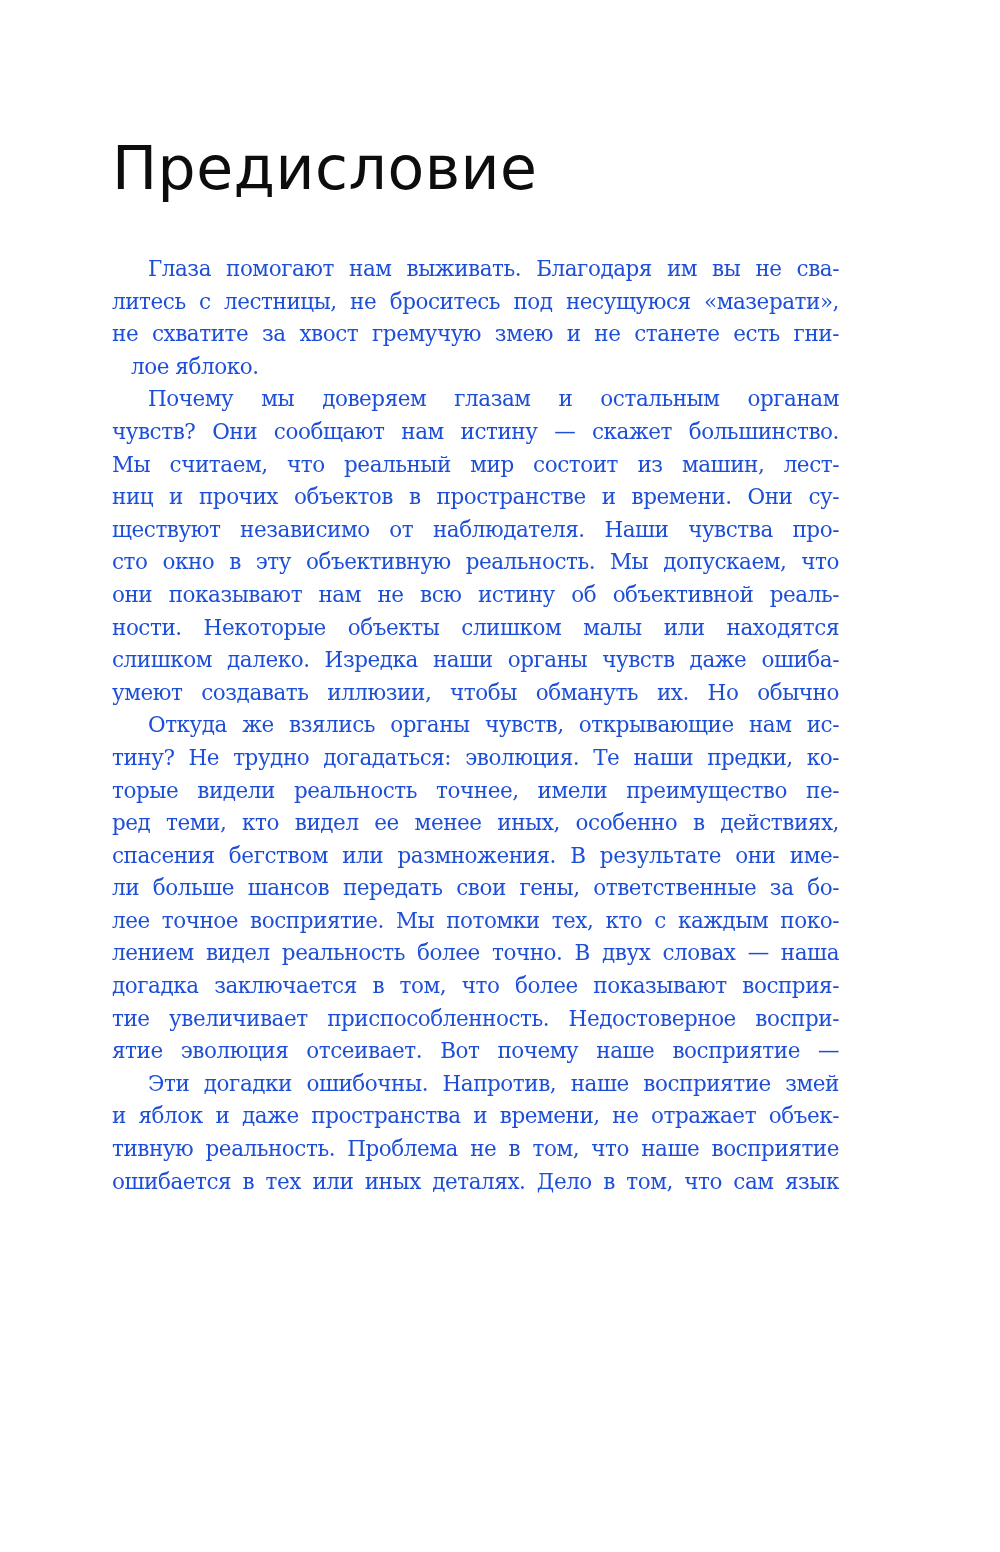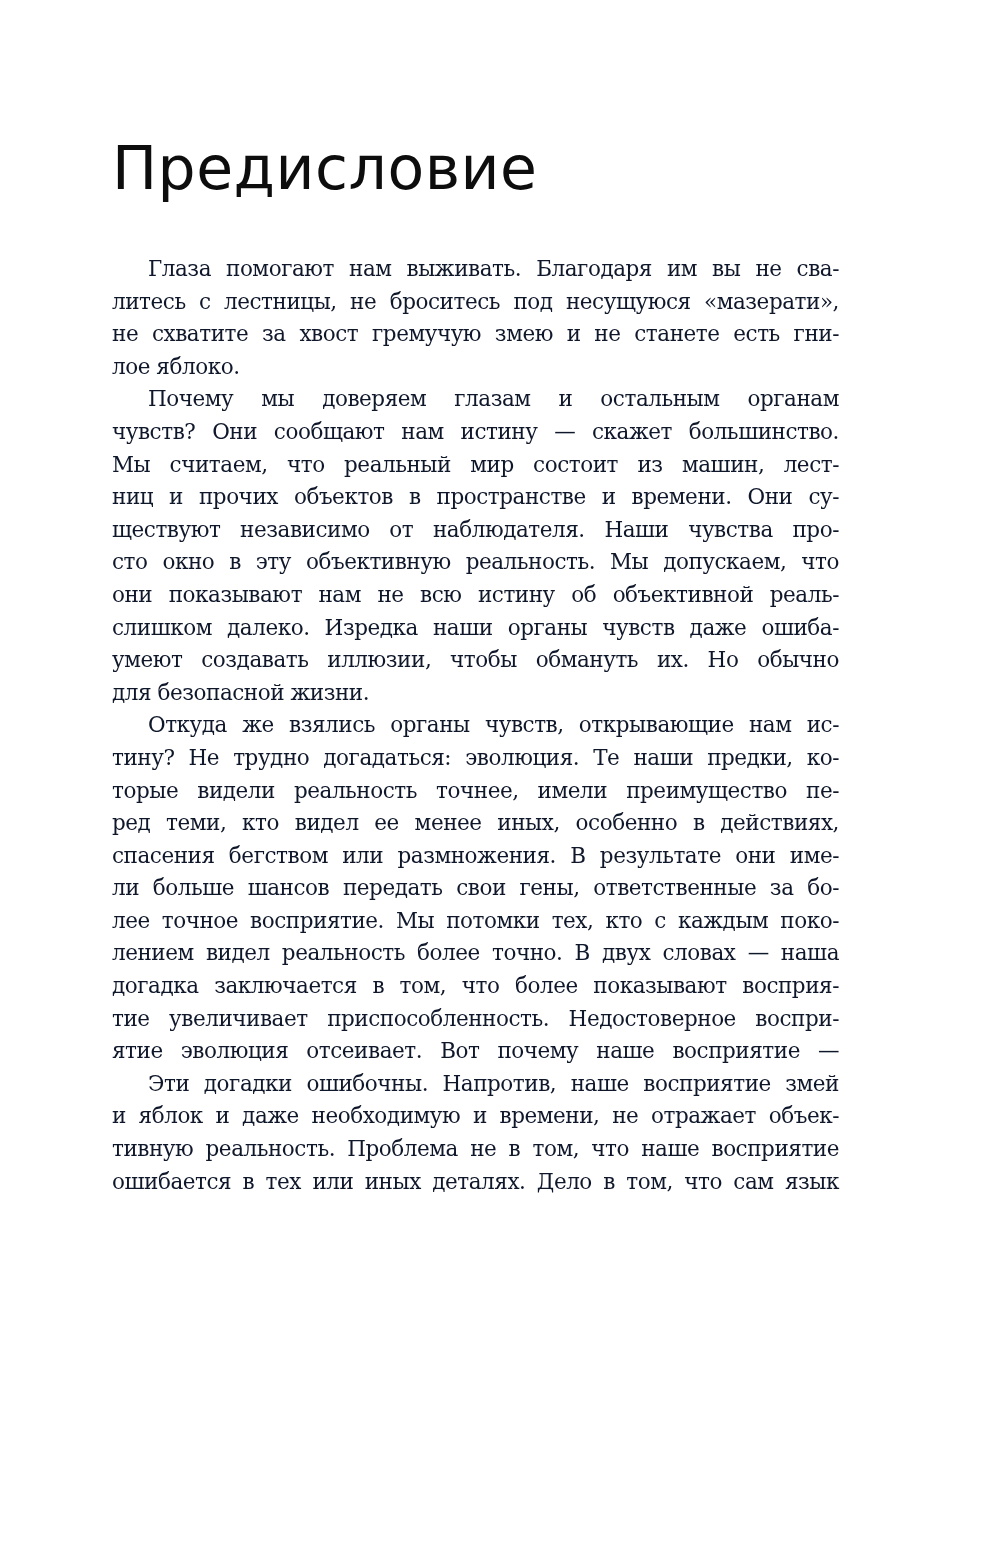--- a/index.html
+++ b/index.html
@@ -39,31 +39,32 @@
       left: 0;
       top: 253px;
       width: 727px;
     }
     .line {
       display: block;
       height: 32.6px;
       line-height: 32.6px;
       font-family: "DejaVu Serif", serif;
       font-size: 21.5px;
-      color: #0f172a;
+      color: #1d4ed8;
       white-space: nowrap;
       text-align: justify;
       text-align-last: justify;
       letter-spacing: -0.45px;
     }
     .line.indent {
       padding-left: 36px;
     }
     .line.last {
       text-align-last: left;
+      margin-left: 19px;
     }
   </style>
 </head>
 <body>
 
 <div class="page">
   <h1 class="chapter-title">Предисловие</h1>
 
   <div class="body-text">
 
@@ -75,39 +76,39 @@
     </div>
 
     <div>
       <span class="line indent">Почему мы доверяем глазам и остальным органам</span>
       <span class="line">чувств? Они сообщают нам истину — скажет большинство.</span>
       <span class="line">Мы считаем, что реальный мир состоит из машин, лест-</span>
       <span class="line">ниц и прочих объектов в пространстве и времени. Они су-</span>
       <span class="line">ществуют независимо от наблюдателя. Наши чувства про-</span>
       <span class="line">сто окно в эту объективную реальность. Мы допускаем, что</span>
       <span class="line">они показывают нам не всю истину об объективной реаль-</span>
+      <span class="line">ности. Некоторые объекты слишком малы или находятся</span>
       <span class="line">слишком далеко. Изредка наши органы чувств даже ошиба-</span>
       <span class="line">умеют создавать иллюзии, чтобы обмануть их. Но обычно</span>
-      <span class="line last">для безопасной жизни.</span>
     </div>
 
     <div>
       <span class="line indent">Откуда же взялись органы чувств, открывающие нам ис-</span>
       <span class="line">тину? Не трудно догадаться: эволюция. Те наши предки, ко-</span>
       <span class="line">торые видели реальность точнее, имели преимущество пе-</span>
       <span class="line">ред теми, кто видел ее менее иных, особенно в действиях,</span>
       <span class="line">спасения бегством или размножения. В результате они име-</span>
       <span class="line">ли больше шансов передать свои гены, ответственные за бо-</span>
       <span class="line">лее точное восприятие. Мы потомки тех, кто с каждым поко-</span>
       <span class="line">лением видел реальность более точно. В двух словах — наша</span>
       <span class="line">догадка заключается в том, что более показывают восприя-</span>
       <span class="line">тие увеличивает приспособленность. Недостоверное воспри-</span>
       <span class="line">ятие эволюция отсеивает. Вот почему наше восприятие —</span>
     </div>
 
     <div>
       <span class="line indent">Эти догадки ошибочны. Напротив, наше восприятие змей</span>
-      <span class="line">и яблок и даже необходимую и времени, не отражает объек-</span>
+      <span class="line">и яблок и даже пространства и времени, не отражает объек-</span>
       <span class="line">тивную реальность. Проблема не в том, что наше восприятие</span>
       <span class="line">ошибается в тех или иных деталях. Дело в том, что сам язык</span>
     </div>
   </div>
 </div>
 
 </body></html>

